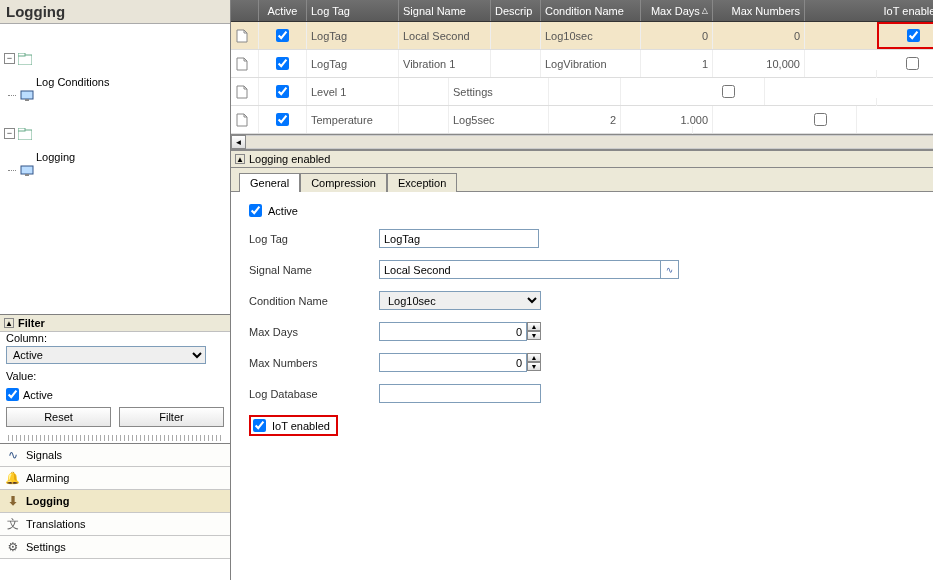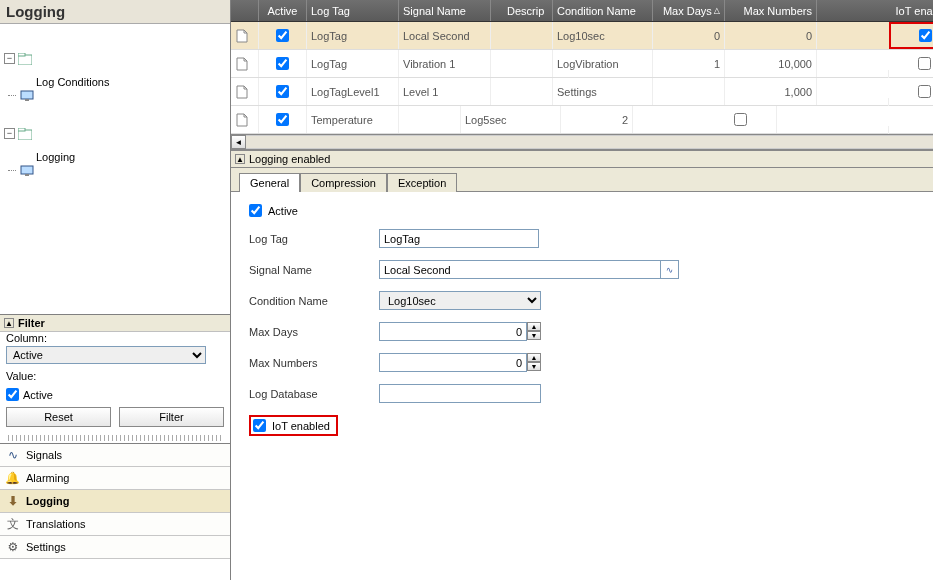--- a/index.html
+++ b/index.html
@@ -24,21 +24,21 @@
 .btn-row { display:flex; gap:8px; justify-content:space-around; padding:6px 6px 8px;}
 .btn-row button { width:105px; height:20px; border:1px solid #888; background:linear-gradient(#fff,#e8e8e8); cursor:pointer;}
 .grip { height:6px; background:repeating-linear-gradient(90deg,#aaa 0 1px,transparent 1px 4px); margin:0 8px 2px;}
 .nav-list { border-top:1px solid #808080;}
 .nav-item { display:flex; align-items:center; gap:6px; padding:4px 6px; border-bottom:1px solid #c7c7c7; cursor:pointer; background:#fdfdfb;}
 .nav-item.active { background:#f0e8c8; font-weight:bold;}
 .nav-icon { width:14px; height:14px; display:inline-flex; align-items:center; justify-content:center; font-size:12px;}
 .right-pane { flex:1; display:flex; flex-direction:column; }
 .grid-head { display:flex; background:linear-gradient(#6f6f6f,#5a5a5a); color:#fff; height:22px; align-items:stretch; border-bottom:1px solid #333;}
 .grid-head .cell { border-right:1px solid #888; padding:3px 4px; display:flex; align-items:center; font-size:11px;}
-.cell.c-icon{width:28px;} .cell.c-active{width:48px;justify-content:center;} .cell.c-tag{width:92px;} .cell.c-sig{width:92px;} .cell.c-desc{width:50px;margin-left:12px;} .cell.c-cond{width:100px;} .cell.c-days{width:72px;justify-content:flex-end;} .cell.c-nums{width:92px;justify-content:flex-end;} .cell.c-db{width:72px;margin-top:48px;} .cell.c-iot{width:72px;justify-content:center;}
+.cell.c-icon{width:28px;} .cell.c-active{width:48px;justify-content:center;} .cell.c-tag{width:92px;} .cell.c-sig{width:92px;} .cell.c-desc{width:50px;} .cell.c-cond{width:100px;} .cell.c-days{width:72px;justify-content:flex-end;} .cell.c-nums{width:92px;justify-content:flex-end;} .cell.c-db{width:72px;margin-top:48px;} .cell.c-iot{width:72px;justify-content:center;}
 .grid-body { overflow:hidden; }
 .row { display:flex; height:28px; align-items:stretch; border-bottom:1px solid #ddd; background:#fff;}
 .row.selected { background:#f3e6c8;}
 .row .cell { border-right:1px solid #eee; padding:4px 4px; display:flex; align-items:center; color:#555;}
 .row .cell.num { justify-content:flex-end;}
 .row .cell.center{justify-content:center;}
 .row-icon svg{width:14px;height:14px;}
 .iot-highlight { border:2px solid #d00; }
 .hscroll { height:16px; display:flex; align-items:center; background:#ece9d8; border-top:1px solid #888; border-bottom:1px solid #888;}
 .hscroll .arrow{width:15px;height:14px;border:1px solid #888;background:linear-gradient(#fff,#ddd); display:flex;align-items:center;justify-content:center;font-size:8px;cursor:pointer;}
@@ -217,45 +217,44 @@
       <div class="row">
         <div class="cell c-icon row-icon">
           <svg viewBox="0 0 14 14">
             <path d="M2 1h7l3 3v9H2z" fill="#fff" stroke="#888"></path>
             <path d="M9 1v3h3" fill="none" stroke="#888"></path>
           </svg>
         </div>
         <div class="cell c-active center">
           <input type="checkbox" checked="" style="">
         </div>
-        <div class="cell c-tag">LogTagLevel1</div>
         <div class="cell c-sig">Level 1</div>
         <div class="cell c-desc"></div>
         <div class="cell c-cond">Settings</div>
         <div class="cell c-days num"></div>
-        <div class="cell c-nums num">1,000</div>
         <div class="cell c-db"></div>
         <div class="cell c-iot center">
           <input type="checkbox" style="">
         </div>
       </div>
       <div class="row">
         <div class="cell c-icon row-icon">
           <svg viewBox="0 0 14 14">
             <path d="M2 1h7l3 3v9H2z" fill="#fff" stroke="#888"></path>
             <path d="M9 1v3h3" fill="none" stroke="#888"></path>
           </svg>
         </div>
         <div class="cell c-active center">
           <input type="checkbox" checked="" style="">
         </div>
         <div class="cell c-sig">Temperature</div>
         <div class="cell c-desc"></div>
         <div class="cell c-cond">Log5sec</div>
         <div class="cell c-days num">2</div>
+        <div class="cell c-nums num">1.000</div>
         <div class="cell c-db"></div>
         <div class="cell c-iot center">
           <input type="checkbox" style="">
         </div>
       </div>
     </div>
   <div class="hscroll">
     <span class="arrow">◄</span>
     <div class="track"></div>
     <span class="arrow">►</span>

